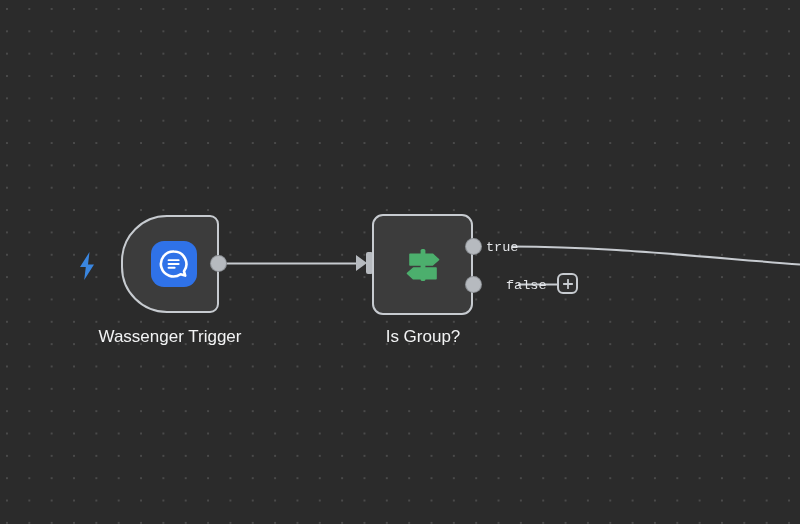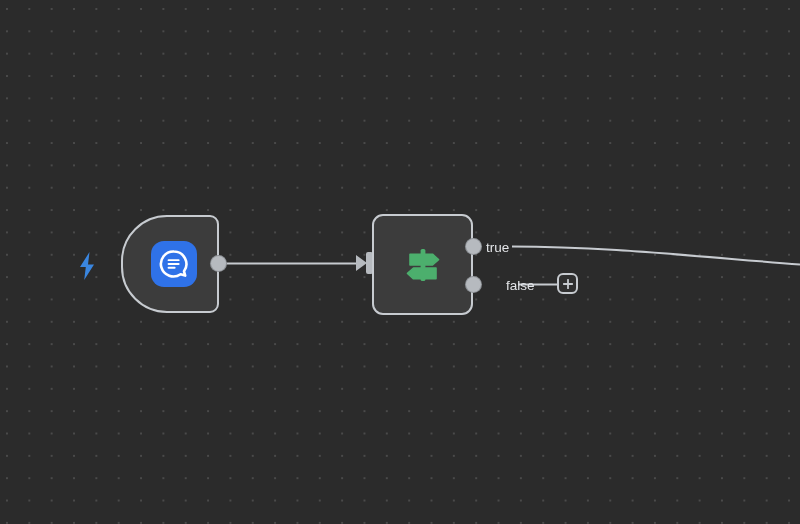--- a/index.html
+++ b/index.html
@@ -103,20 +103,21 @@
     border-radius: 2px;
   }
 
   
   .port-label {
     position: absolute;
     color: #e3e5e8;
     font-size: 13.5px;
     line-height: 1;
     white-space: nowrap;
+    font-family: Liberation Mono, monospace;
   }
   .label-true  { left: 486px; top: 241px; }
   .label-false { left: 486px; top: 279px; margin-left: 20px; }
 
   
   .node-caption {
     position: absolute;
     color: #f2f3f4;
     font-size: 17px;
     line-height: 1;
@@ -176,39 +177,41 @@
       <svg viewBox="0 0 34 34" width="34" height="34">
         <path d="M17 4.5 A12.5 12.5 0 1 0 23.6 27.2 L28.2 28.6 L27 24.3
                  A12.5 12.5 0 0 0 17 4.5 Z" fill="none" stroke="#ffffff" stroke-width="2.6" stroke-linejoin="round"></path>
         <rect x="10.6" y="12.2" width="12" height="1.9" rx="0.95" fill="#ffffff"></rect>
         <rect x="10.6" y="16.0" width="12" height="1.9" rx="0.95" fill="#ffffff"></rect>
         <rect x="10.6" y="19.8" width="8" height="1.9" rx="0.95" fill="#ffffff"></rect>
       </svg>
     </div>
   </div>
   <div class="port port-out-trigger"></div>
+  <div class="node-caption caption-trigger">Wassenger Trigger</div>
 
   <div class="port-in-arrow"></div>
   <div class="port-in-bar"></div>
 
   <div class="if-node">
     <svg viewBox="0 0 48 48" width="48" height="48">
 
       <rect x="21.6" y="8" width="4.8" height="32" rx="1.6" fill="#4caf6d"></rect>
 
       <path d="M11 13.2 L33.5 13.2 L39.5 18.6 L33.5 24 L11 24 Z" fill="#4caf6d" stroke="#4caf6d" stroke-width="1.6" stroke-linejoin="round"></path>
 
       <path d="M37 27 L14.5 27 L8.5 32.4 L14.5 37.8 L37 37.8 Z" fill="#4caf6d" stroke="#4caf6d" stroke-width="1.6" stroke-linejoin="round"></path>
     </svg>
   </div>
 
   <div class="port port-true"></div>
   <div class="port port-false"></div>
   <div class="port-label label-true">true</div>
   <div class="port-label label-false">false</div>
+  <div class="node-caption caption-if">Is Group?</div>
 
   <div class="add-button">
     <svg viewBox="0 0 12 12" width="12" height="12">
       <rect x="5.1" y="1" width="1.8" height="10" rx="0.6" fill="#c7cbd0"></rect>
       <rect x="1" y="5.1" width="10" height="1.8" rx="0.6" fill="#c7cbd0"></rect>
     </svg>
   </div>
 
 </div>
 

